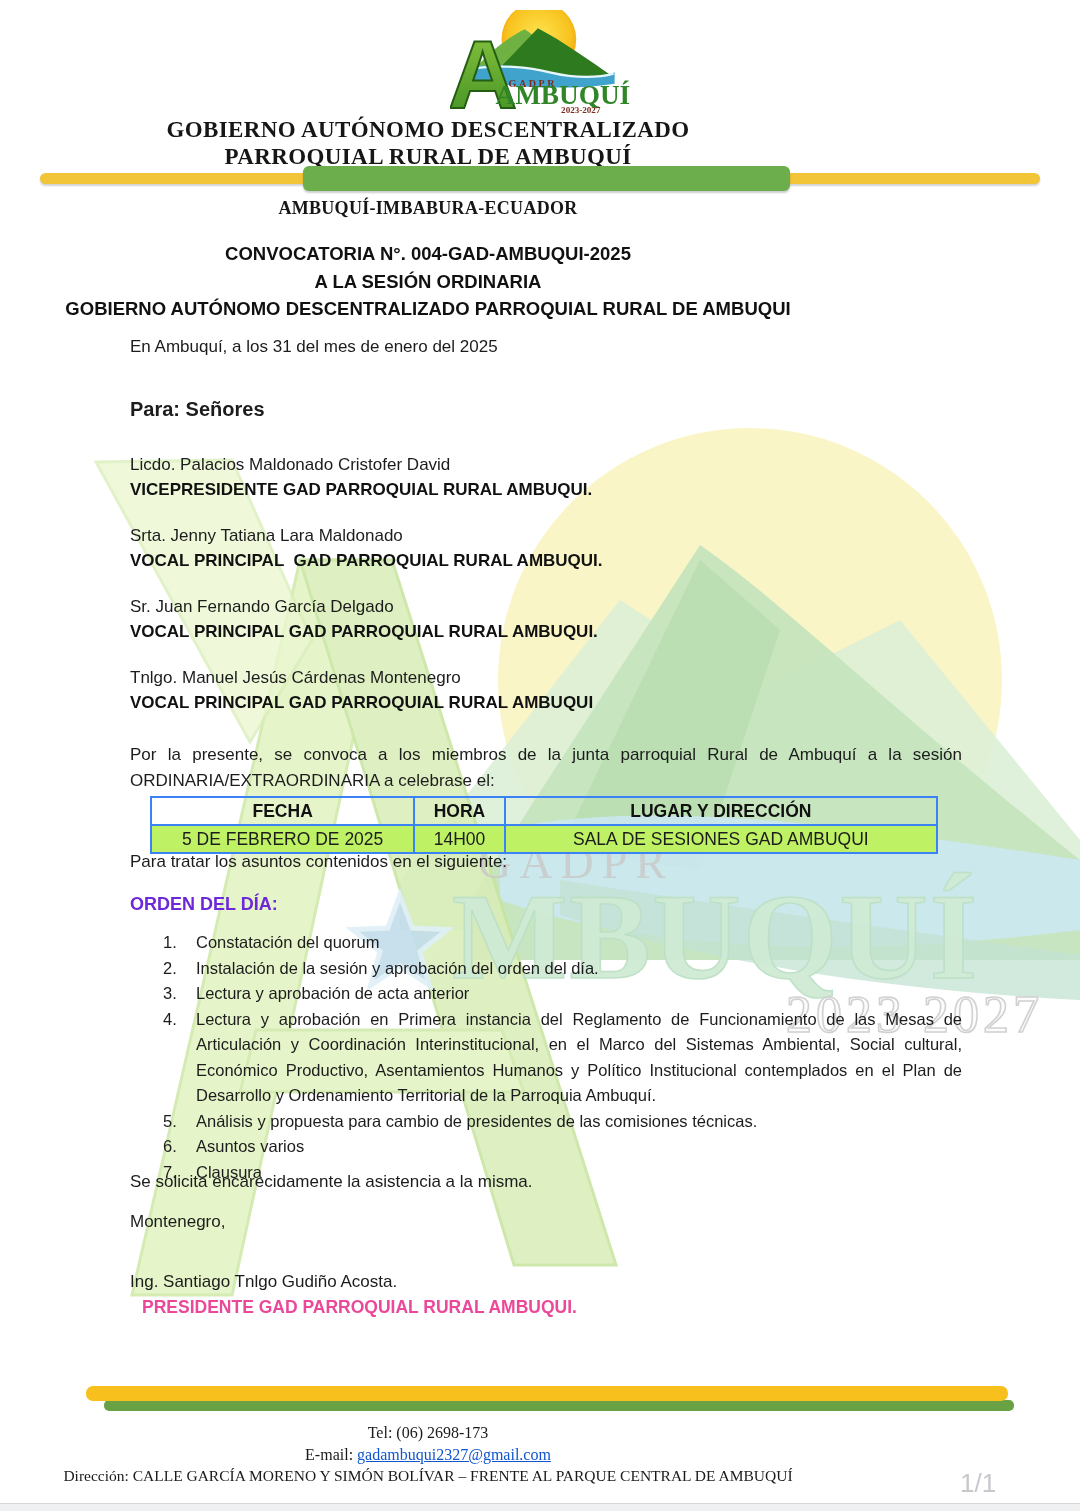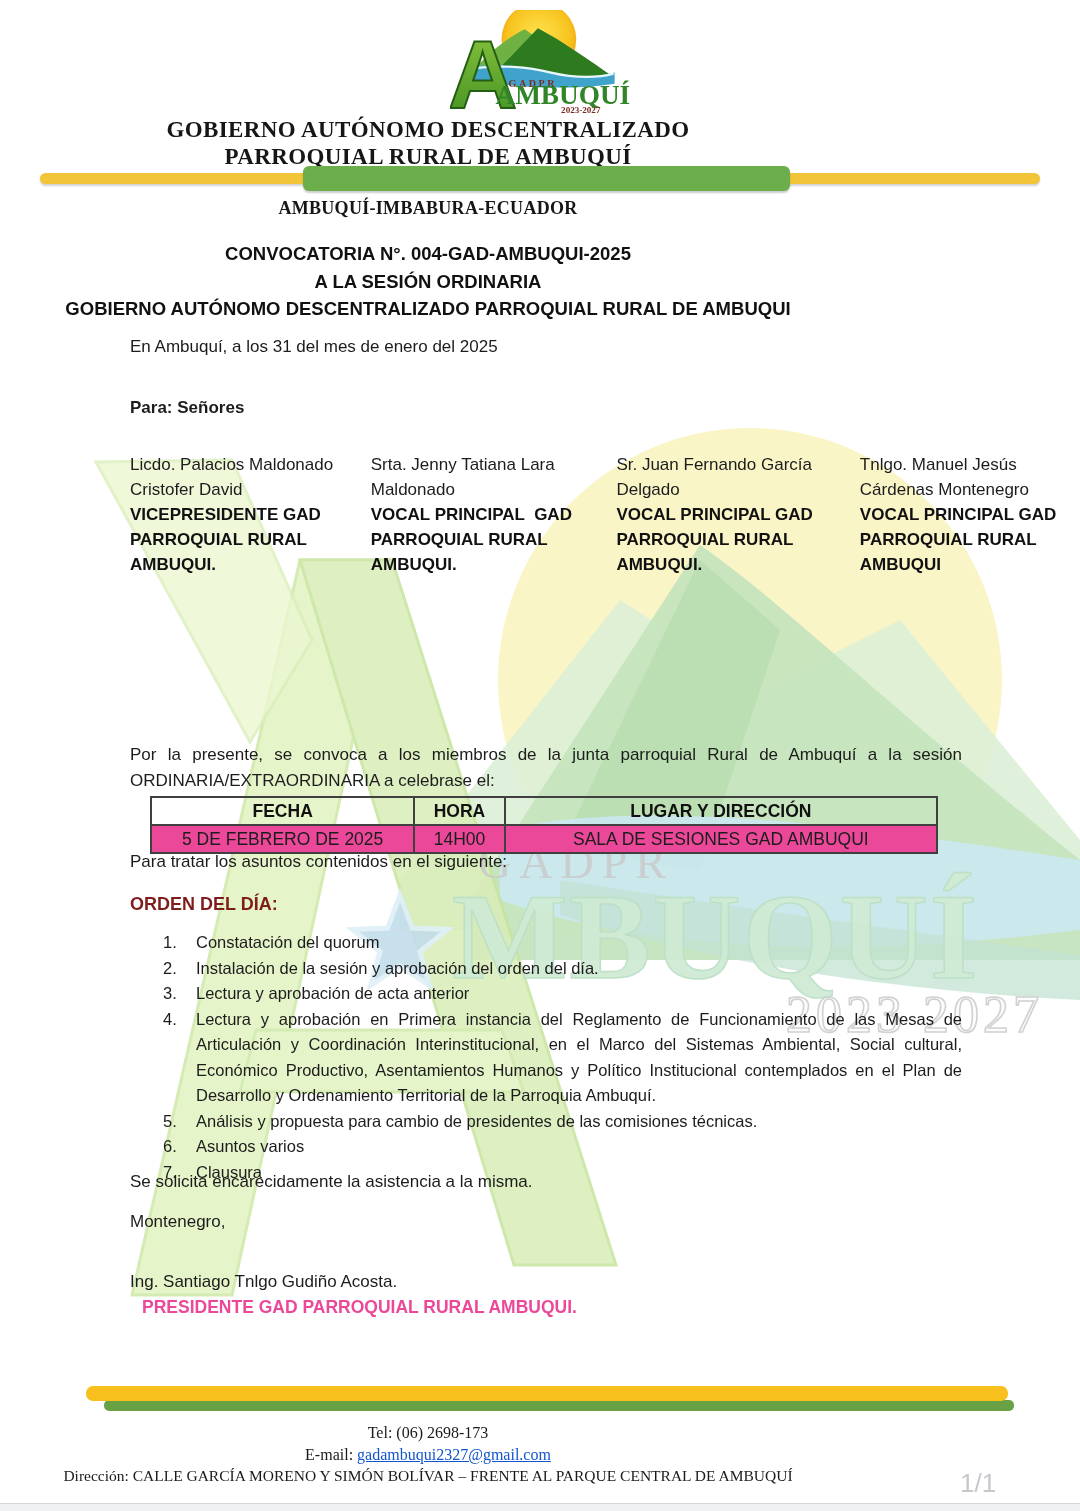--- a/index.html
+++ b/index.html
@@ -16,35 +16,35 @@
              color:#161616;letter-spacing:.4px;}
   .bar-yellow-top{left:40px;top:173px;width:1000px;height:11px;border-radius:6px;background:#F2C437;
                   box-shadow:0 2px 2px rgba(0,0,0,.18);}
   .bar-green-top{left:303px;top:166px;width:487px;height:25px;border-radius:6px;background:#6CAE4B;
                  box-shadow:0 2px 2px rgba(0,0,0,.2);}
   .region-line{top:198px;font-family:"Liberation Serif",serif;font-weight:bold;font-size:18px;
                letter-spacing:.3px;color:#161616;}
   .convo{top:240px;font-weight:bold;font-size:18.5px;line-height:27.5px;color:#111;}
   .date-line{left:130px;top:337px;width:822px;text-align:left;font-size:17px;}
   
-  .para-senores{left:130px;top:398px;font-weight:bold;font-size:17px;}
-  .recipients{left:130px;top:452px;display:flex;flex-direction:row;gap:21px;}
+  .para-senores{left:130px;top:398px;font-weight:bold;font-size:20px;}
+  .recipients{left:130px;top:452px;display:flex;flex-direction:column;gap:21px;}
   .recipient .name{font-size:17px;line-height:25px;}
   .recipient .role{font-size:17px;line-height:25px;font-weight:bold;color:#111;white-space:pre-wrap;}
   
   .summons{left:130px;top:742px;width:832px;font-size:17px;line-height:25.5px;text-align:justify;}
   .meeting-table{left:150px;top:796px;width:788px;border-collapse:collapse;table-layout:fixed;
                  font-size:17.5px;}
-  .meeting-table th,.meeting-table td{border:2px solid #404040;text-align:center;padding:1px 4px;
+  .meeting-table th,.meeting-table td{border:2px solid #3b82f6;text-align:center;padding:1px 4px;
                  height:24px;overflow:hidden;white-space:nowrap;}
   .meeting-table th{font-weight:bold;background:transparent;color:#111;}
-  .meeting-table td{background:#ec4899;}
+  .meeting-table td{background:#bef264;}
   .col-fecha{width:33.5%;} .col-hora{width:11.5%;} .col-lugar{width:55%;}
   .after-table{left:130px;top:852px;font-size:17px;}
-  .agenda-title{left:130px;top:894px;font-weight:bold;font-size:18px;color:#7f1d1d;}
+  .agenda-title{left:130px;top:894px;font-weight:bold;font-size:18px;color:#6d28d9;}
   .agenda{left:130px;top:930px;width:836px;}
   .agenda-item{display:flex;font-size:16.5px;line-height:25.5px;}
   .agenda-item .num{width:33px;margin-left:33px;flex:none;}
   .agenda-item .txt{flex:1;text-align:justify;padding-right:4px;}
   .closing{left:130px;top:1172px;font-size:17px;}
   .farewell{left:130px;top:1212px;font-size:17px;}
   .signer-name{left:130px;top:1272px;font-size:17px;}
   .signer-role{left:142px;top:1297px;font-size:17.5px;font-weight:bold;color:#ec4899;}
   
   .bar-green-bot{left:104px;top:1400px;width:910px;height:11px;border-radius:5px;background:#69A244;}

